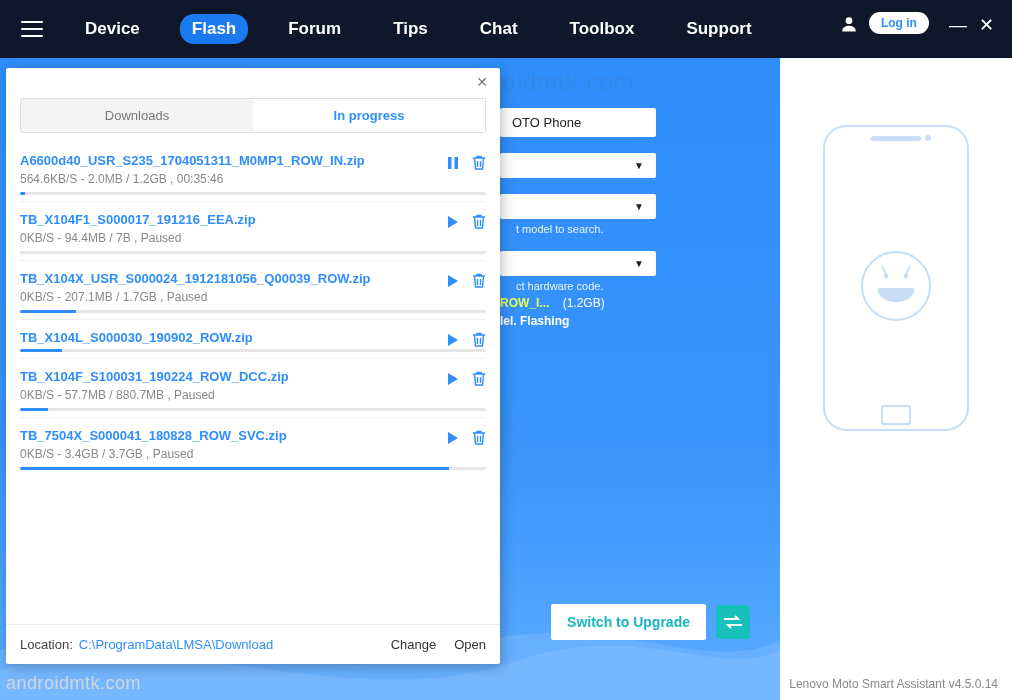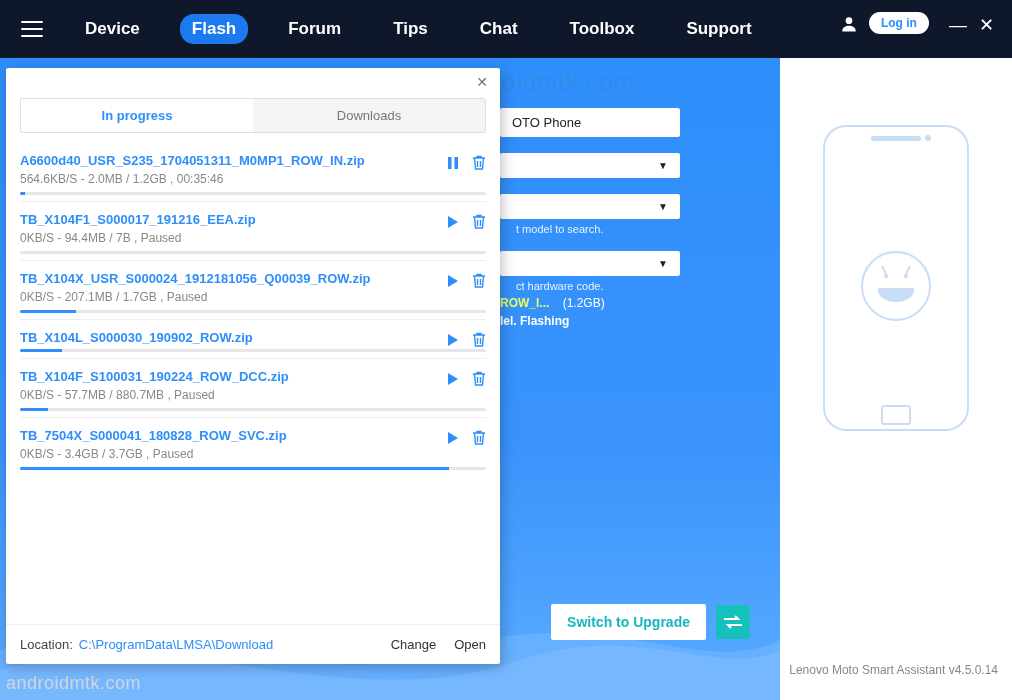--- a/index.html
+++ b/index.html
@@ -16,34 +16,34 @@
   .login-btn { background: #fff; color: #2e8efb; font-size: 12px; font-weight: 600; padding: 4px 12px; border-radius: 11px; border: none; cursor: pointer; }
   .win-controls { display: flex; gap: 12px; margin-left: 10px; }
   .win-min, .win-close { color: #fff; font-size: 18px; cursor: pointer; line-height: 1; }
 
   .main { position: absolute; left: 0; top: 58px; width: 780px; height: calc(100% - 58px); background: linear-gradient(180deg, #2e8efb 0%, #3a93fb 60%, #52a6ff 90%); overflow: hidden; }
   .wave { position: absolute; bottom: -10px; left: 0; width: 100%; height: 120px; }
   .watermark-mid { position: absolute; top: 10px; left: 450px; color: rgba(80,110,130,0.15); font-size: 24px; font-weight: 500; letter-spacing: 1px; }
 
   .bg-form { position: absolute; left: 500px; top: 50px; width: 260px; color: #fff; font-size: 13px; }
   .bg-row { margin-bottom: 16px; }
-  .bg-select { background: #fff; color: #222; padding: 7px 12px; border-radius: 2px; font-size: 13px; display: flex; justify-content: space-between; align-items: center; width: 180px; }
+  .bg-select { background: #fff; color: #222; padding: 7px 12px; border-radius: 2px; font-size: 13px; display: flex; justify-content: space-between; align-items: center; width: 156px; }
   .bg-select .caret { font-size: 10px; }
   .bg-hint { font-size: 11px; margin-top: 4px; color: #e8f3ff; padding-left: 16px; }
   .bg-fw { color: #e3ff5b; font-size: 12px; font-weight: 600; margin-top: 4px; }
   .bg-fw .size { color: #fff; margin-left: 10px; font-weight: 500; }
   .bg-flash { color: #fff; font-size: 12px; font-weight: 600; margin-top: 4px; }
 
   .switch-upgrade { position: absolute; right: 30px; bottom: 60px; display: flex; align-items: center; gap: 10px; }
   .switch-btn { background: #fff; color: #17b6c0; border: none; font-size: 14px; font-weight: 600; padding: 10px 16px; border-radius: 2px; cursor: pointer; }
   .switch-icon { width: 34px; height: 34px; background: #17c1bb; border-radius: 3px; display: flex; align-items: center; justify-content: center; }
 
   .right-panel { position: absolute; right: 0; top: 58px; width: 232px; height: calc(100% - 58px); background: #fff; display: flex; flex-direction: column; align-items: center; }
   .phone-outline { margin-top: 60px; }
-  .version-label { position: absolute; bottom: 23px; right: 14px; color: #888; font-size: 12px; }
+  .version-label { position: absolute; bottom: 9px; right: 14px; color: #888; font-size: 12px; }
 
   .watermark-bl { position: absolute; left: 6px; bottom: 6px; color: #d0d6da; font-size: 18px; font-weight: 500; letter-spacing: 0.5px; }
 
   
   .dl-panel { position: absolute; left: 6px; top: 68px; width: 494px; height: 596px; background: #fff; border-radius: 2px; box-shadow: 2px 3px 14px rgba(0,0,0,0.25); display: flex; flex-direction: column; z-index: 50; }
   .dl-close { position: absolute; right: 8px; top: 4px; color: #777; font-size: 14px; cursor: pointer; padding: 2px 4px; }
   .dl-tabs { display: flex; border: 1px solid #ddd; border-radius: 2px; margin: 30px 14px 10px 14px; overflow: hidden; }
   .dl-tab { flex: 1; text-align: center; padding: 9px 0; font-size: 13px; color: #777; background: #f4f4f4; cursor: pointer; }
   .dl-tab.active { background: #fff; color: #2e8efb; font-weight: 600; }
   .dl-list { flex: 1; overflow-y: auto; padding: 0 14px; }
@@ -161,22 +161,22 @@
     <rect x="66" y="288" width="28" height="18" rx="2" fill="none" stroke="#c9ddf6" stroke-width="2"></rect>
   </svg>
   <div class="version-label">Lenovo Moto Smart Assistant v4.5.0.14</div>
 </div>
 
 <div class="watermark-bl">androidmtk.com</div>
 
 <div class="dl-panel">
   <div class="dl-close">✕</div>
   <div class="dl-tabs">
+    <div class="dl-tab">Downloads</div>
     <div class="dl-tab active">In progress</div>
-    <div class="dl-tab">Downloads</div>
   </div>
   <div class="dl-list" id="dl-list">
       <div class="dl-item">
         <div class="dl-name">A6600d40_USR_S235_1704051311_M0MP1_ROW_IN.zip</div>
         <div class="dl-status">564.6KB/S - 2.0MB / 1.2GB , 00:35:46</div>
         <div class="dl-bar">
           <div class="dl-bar-fill" style="width:1%"></div>
         </div>
         <div class="dl-actions">
           <span>

